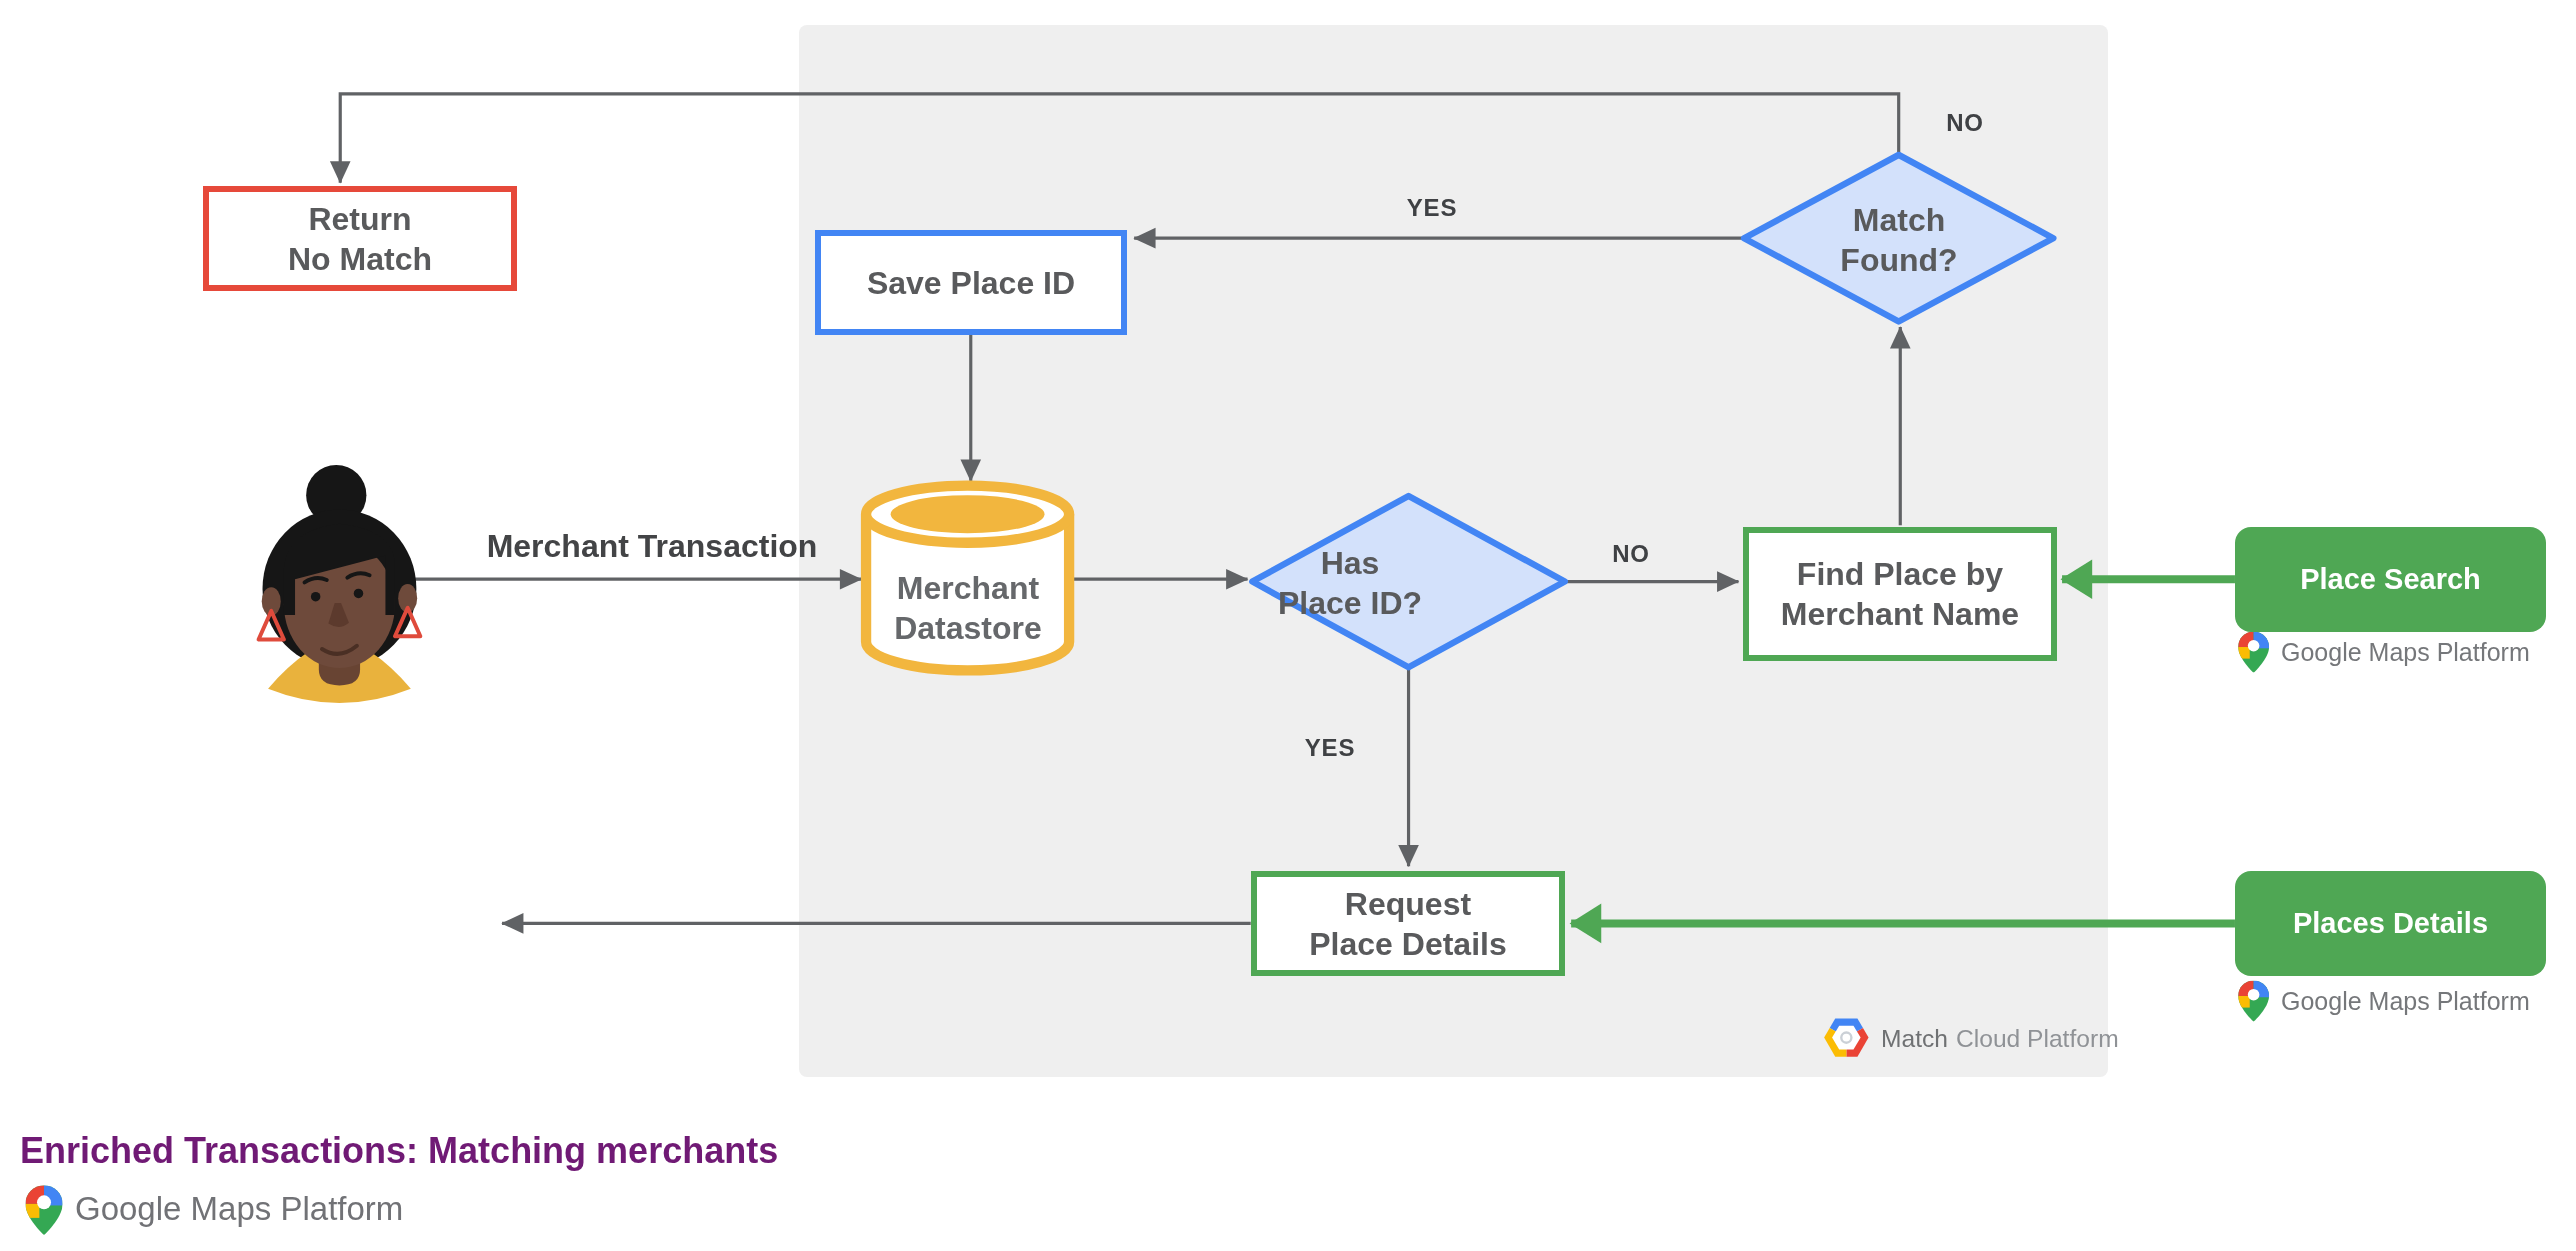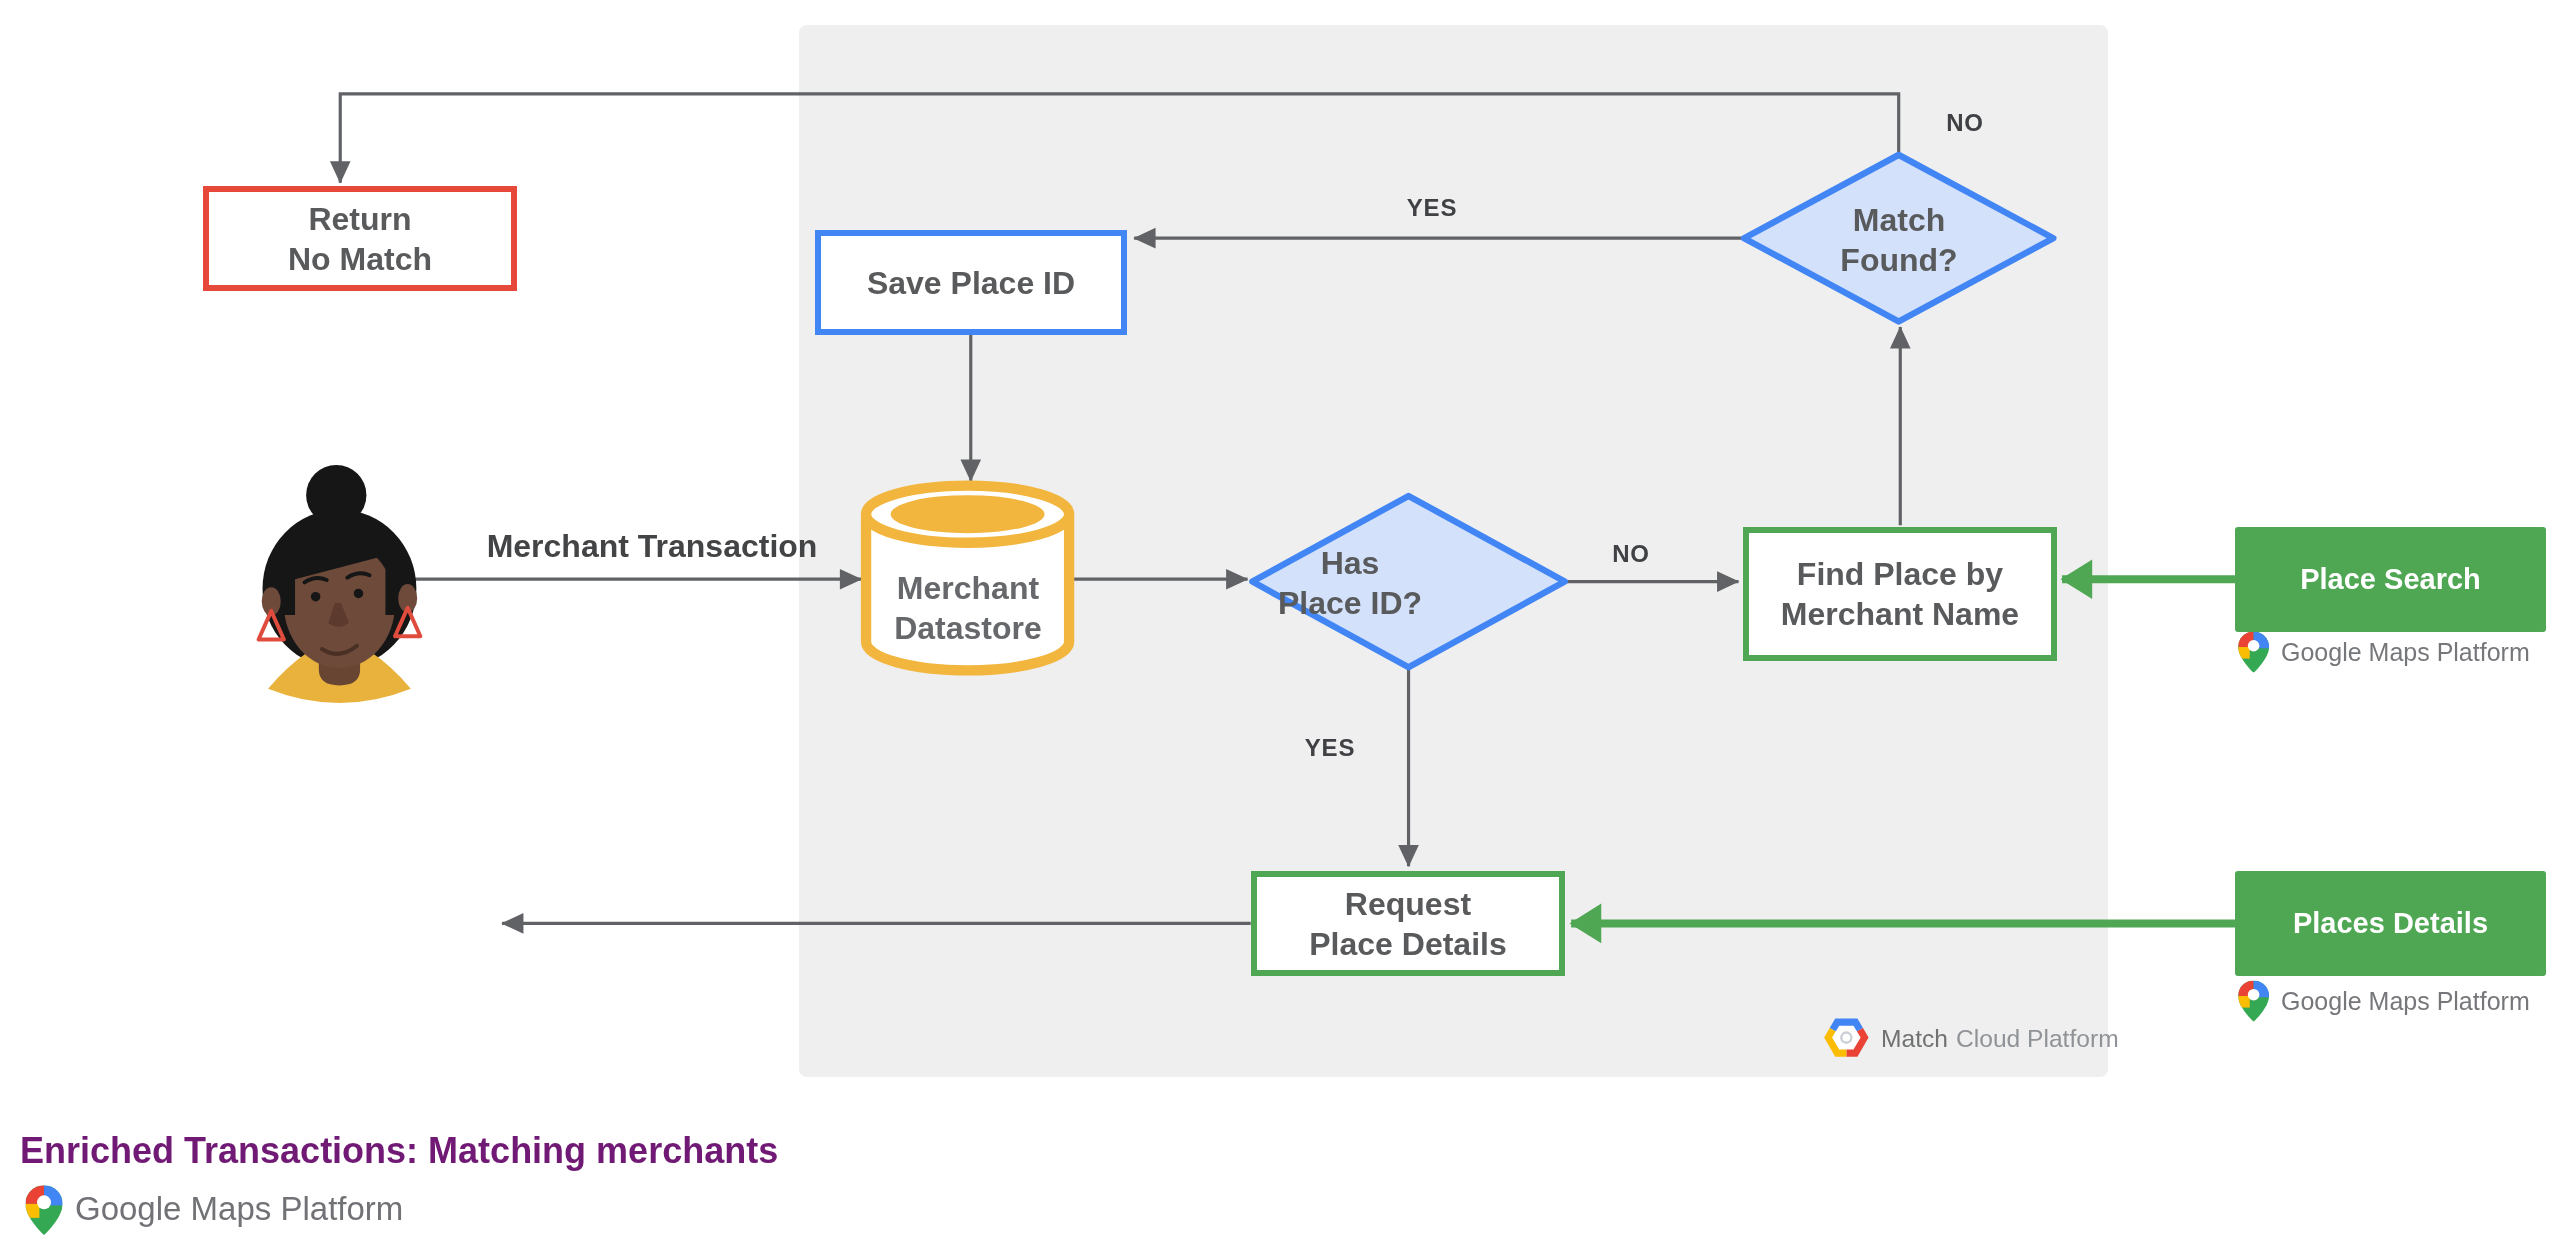--- a/index.html
+++ b/index.html
@@ -13,21 +13,21 @@
 
   .node{position:absolute;background:#ffffff;display:flex;align-items:center;justify-content:center;
         text-align:center;font-weight:bold;font-size:32px;line-height:40px;color:#595A5C;
         white-space:pre-line;box-sizing:border-box;}
   .node.red{border:6.3px solid #E6493A;width:314px;height:105px;left:183px;top:186px;margin-left:20px;}
   .node.blue{border:6.3px solid #4285F4;width:312px;height:105px;left:815px;top:186px;margin-top:44px;}
   .node.green1{border:6.3px solid #4FA754;width:314px;height:134px;left:1743px;top:527px;}
   .node.green2{border:6.3px solid #4FA754;width:314px;height:105px;left:1251px;top:871px;}
   .node.yellow{border:6.3px solid #F2B63E;width:314px;height:105px;left:183px;top:871px;}
 
-  .api{position:absolute;width:311px;height:105px;background:#4FA754;border-radius:3px;
+  .api{position:absolute;width:311px;height:105px;background:#4FA754;border-radius:16px;
        display:flex;align-items:center;justify-content:center;color:#ffffff;
        font-weight:bold;font-size:29px;}
   .api.top{left:2235px;top:527px;}
   .api.bottom{left:2235px;top:871px;}
 
   .dlabel{position:absolute;transform:translate(-50%,-50%);text-align:center;font-weight:bold;
           font-size:32px;line-height:40px;color:#595A5C;white-space:pre-line;}
   .cyl-label{color:#66686B;}
 
   .elabel{position:absolute;transform:translate(-50%,-50%);font-weight:bold;font-size:24px;

